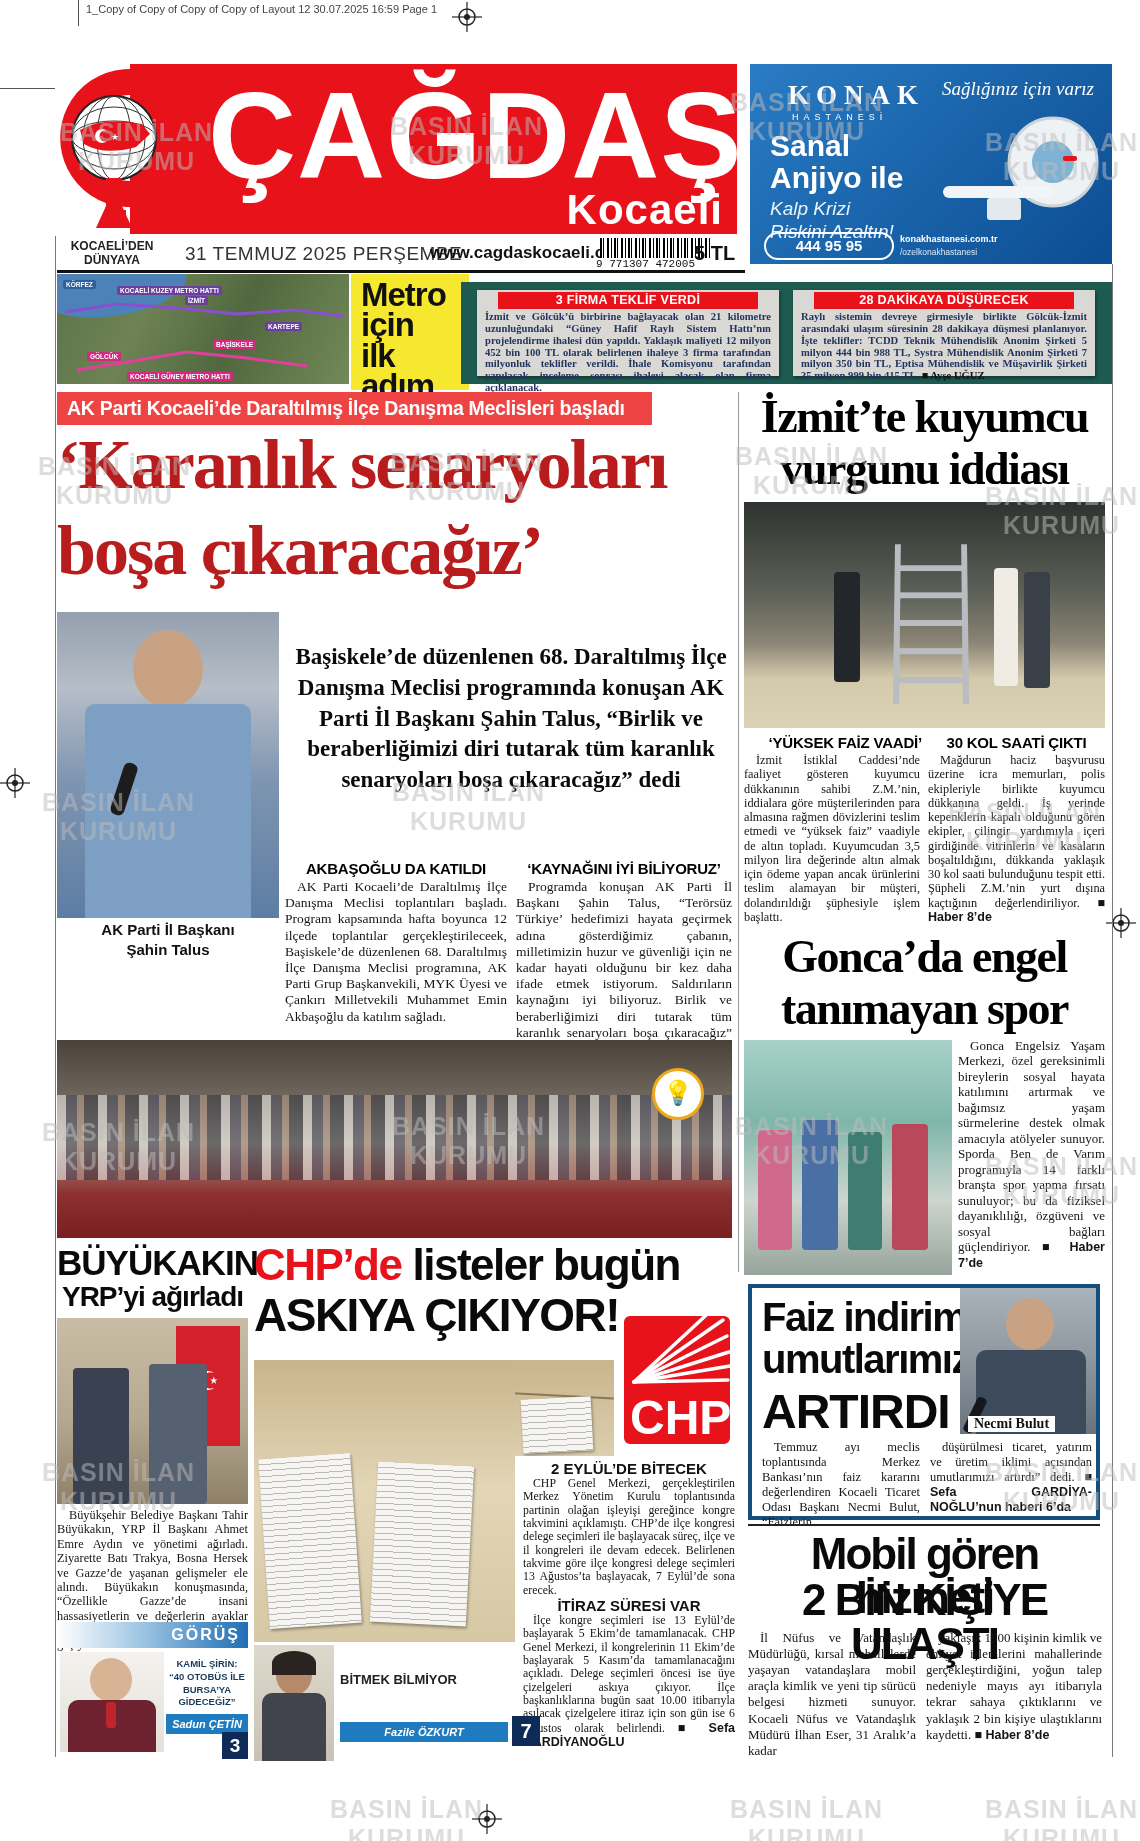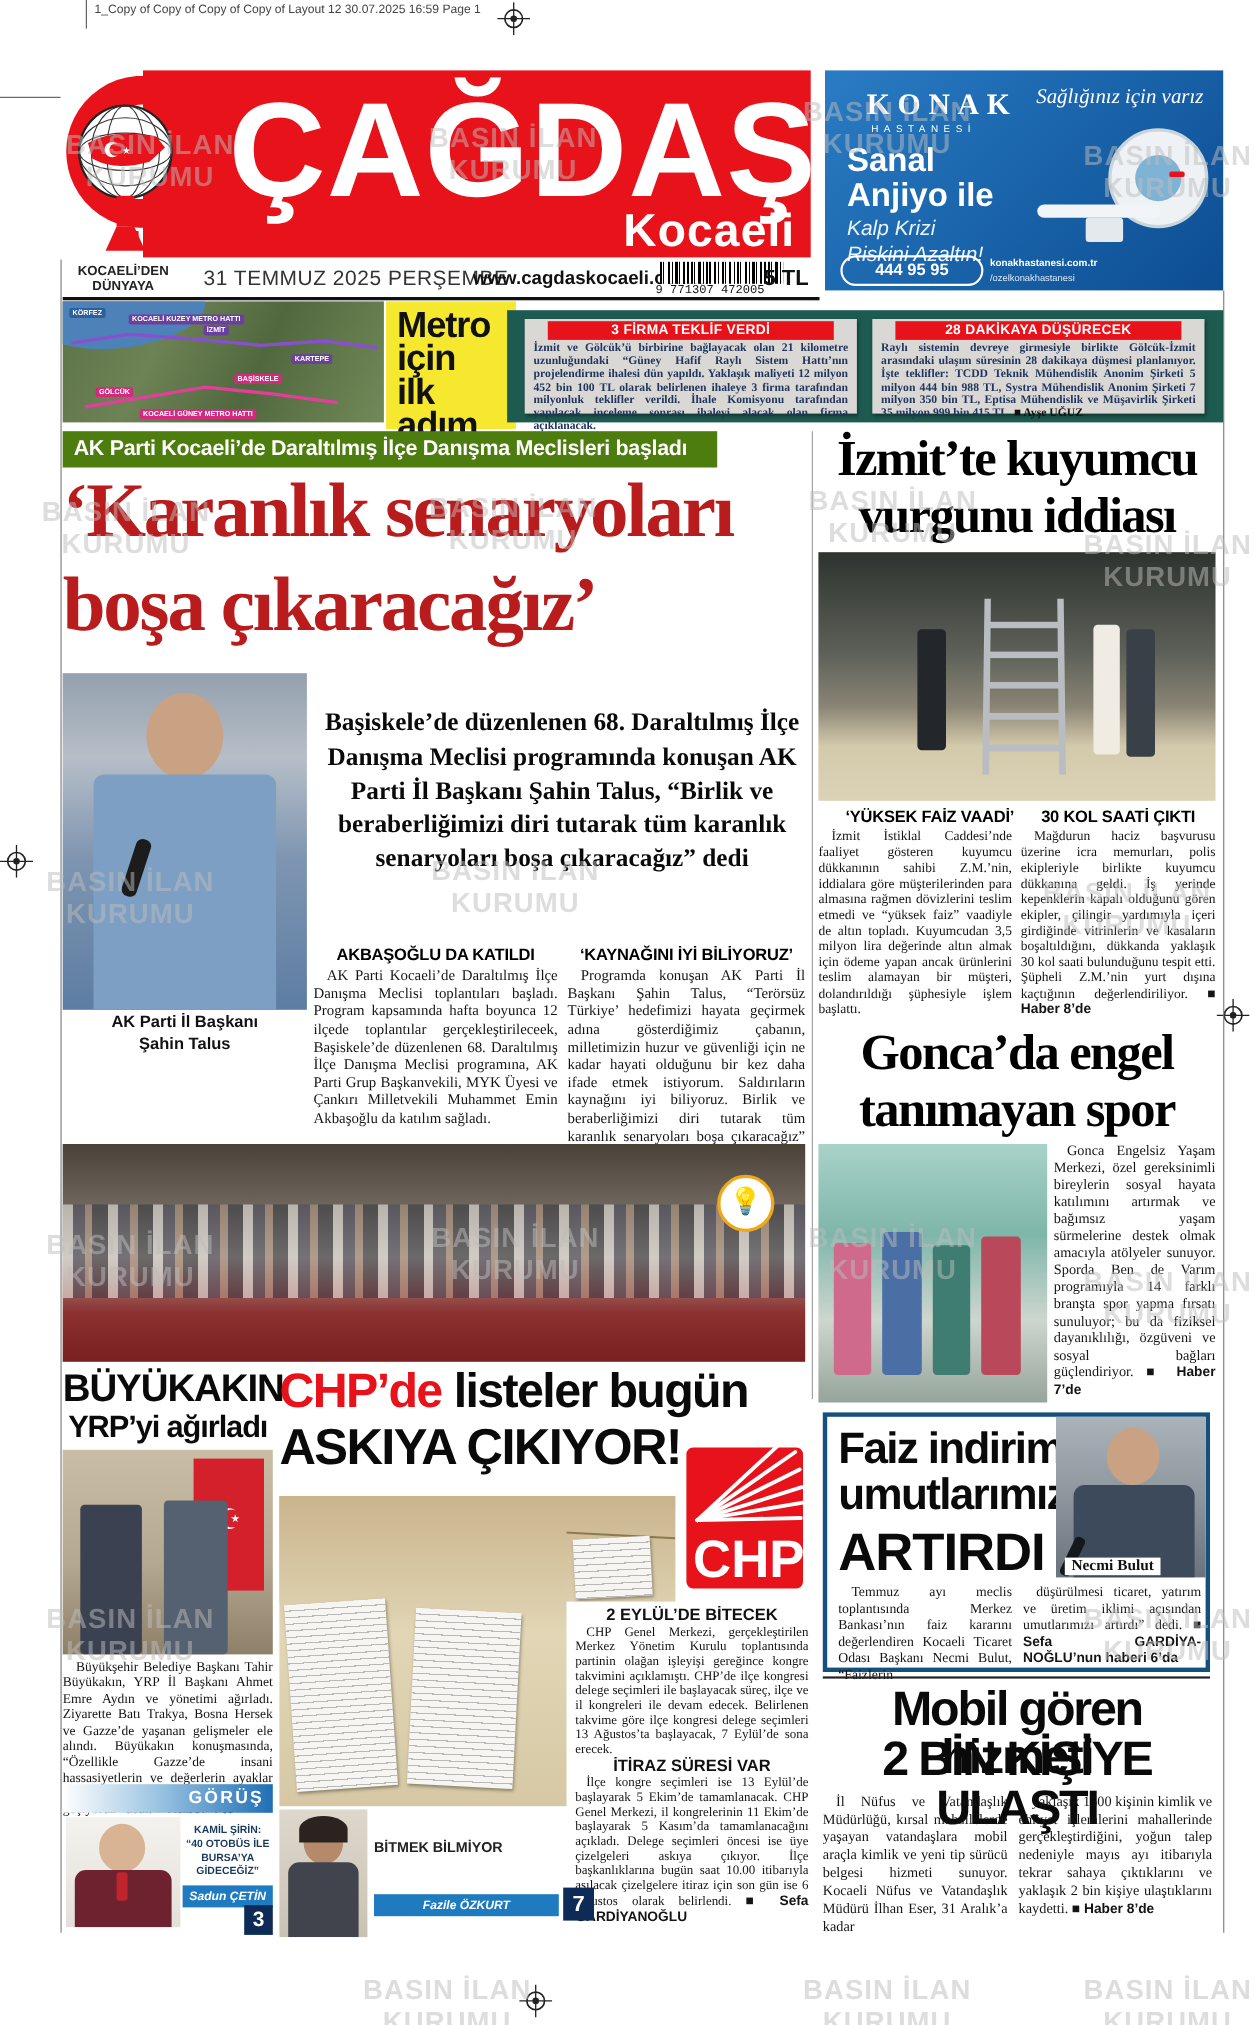--- a/index.html
+++ b/index.html
@@ -83,21 +83,21 @@
   #metro-panel{left:461px;top:282px;width:651px;height:102px;background:#1d5a50;}
   .metro-box{position:absolute;top:8px;width:302px;height:86px;background:#d9d8d4;box-shadow:1px 2px 3px rgba(0,0,0,.4);}
   #metro-box1{left:16px;} #metro-box2{left:332px;}
   .metro-box .hd{margin:0 auto;margin-top:2px;width:86%;height:17px;background:#e8121a;color:#fff;
     font-size:12.5px;font-weight:900;text-align:center;line-height:17px;letter-spacing:.3px;}
   .metro-box .bd{padding:2px 8px 0 8px;font-family:"Liberation Serif",serif;font-weight:bold;
     font-size:10.6px;line-height:1.12;color:#22355e;text-align:justify;}
   .metro-box .bd b{color:#111;}
 
   
-  #lead-kicker{left:57px;top:392px;width:585px;height:33px;background:#4d7c0f;color:#fff;
+  #lead-kicker{left:57px;top:392px;width:585px;height:33px;background:#ef4444;color:#fff;
     font-size:19.5px;font-weight:900;line-height:33px;padding-left:10px;letter-spacing:-.3px;}
   .lead-hl{left:57px;width:680px;font-family:"Liberation Serif",serif;font-weight:900;
     font-size:70px;letter-spacing:-2px;color:#b91c1c;line-height:1;}
   #lead-hl1{top:430px;} #lead-hl2{top:516px;}
   #lead-deck{left:290px;top:642px;width:442px;font-family:"Liberation Serif",serif;font-weight:bold;
     font-size:23px;line-height:1.34;text-align:center;color:#0a0a0a;}
   #talus-photo{left:57px;top:612px;width:222px;height:306px;
     background:linear-gradient(180deg,#93a0ad 0%,#b6bec8 25%,#7e95b1 55%,#5d7da3 100%);overflow:hidden;}
   #talus-caption{left:57px;top:918px;width:222px;height:46px;font-size:15px;font-weight:bold;
     text-align:center;line-height:1.35;padding-top:2px;}

